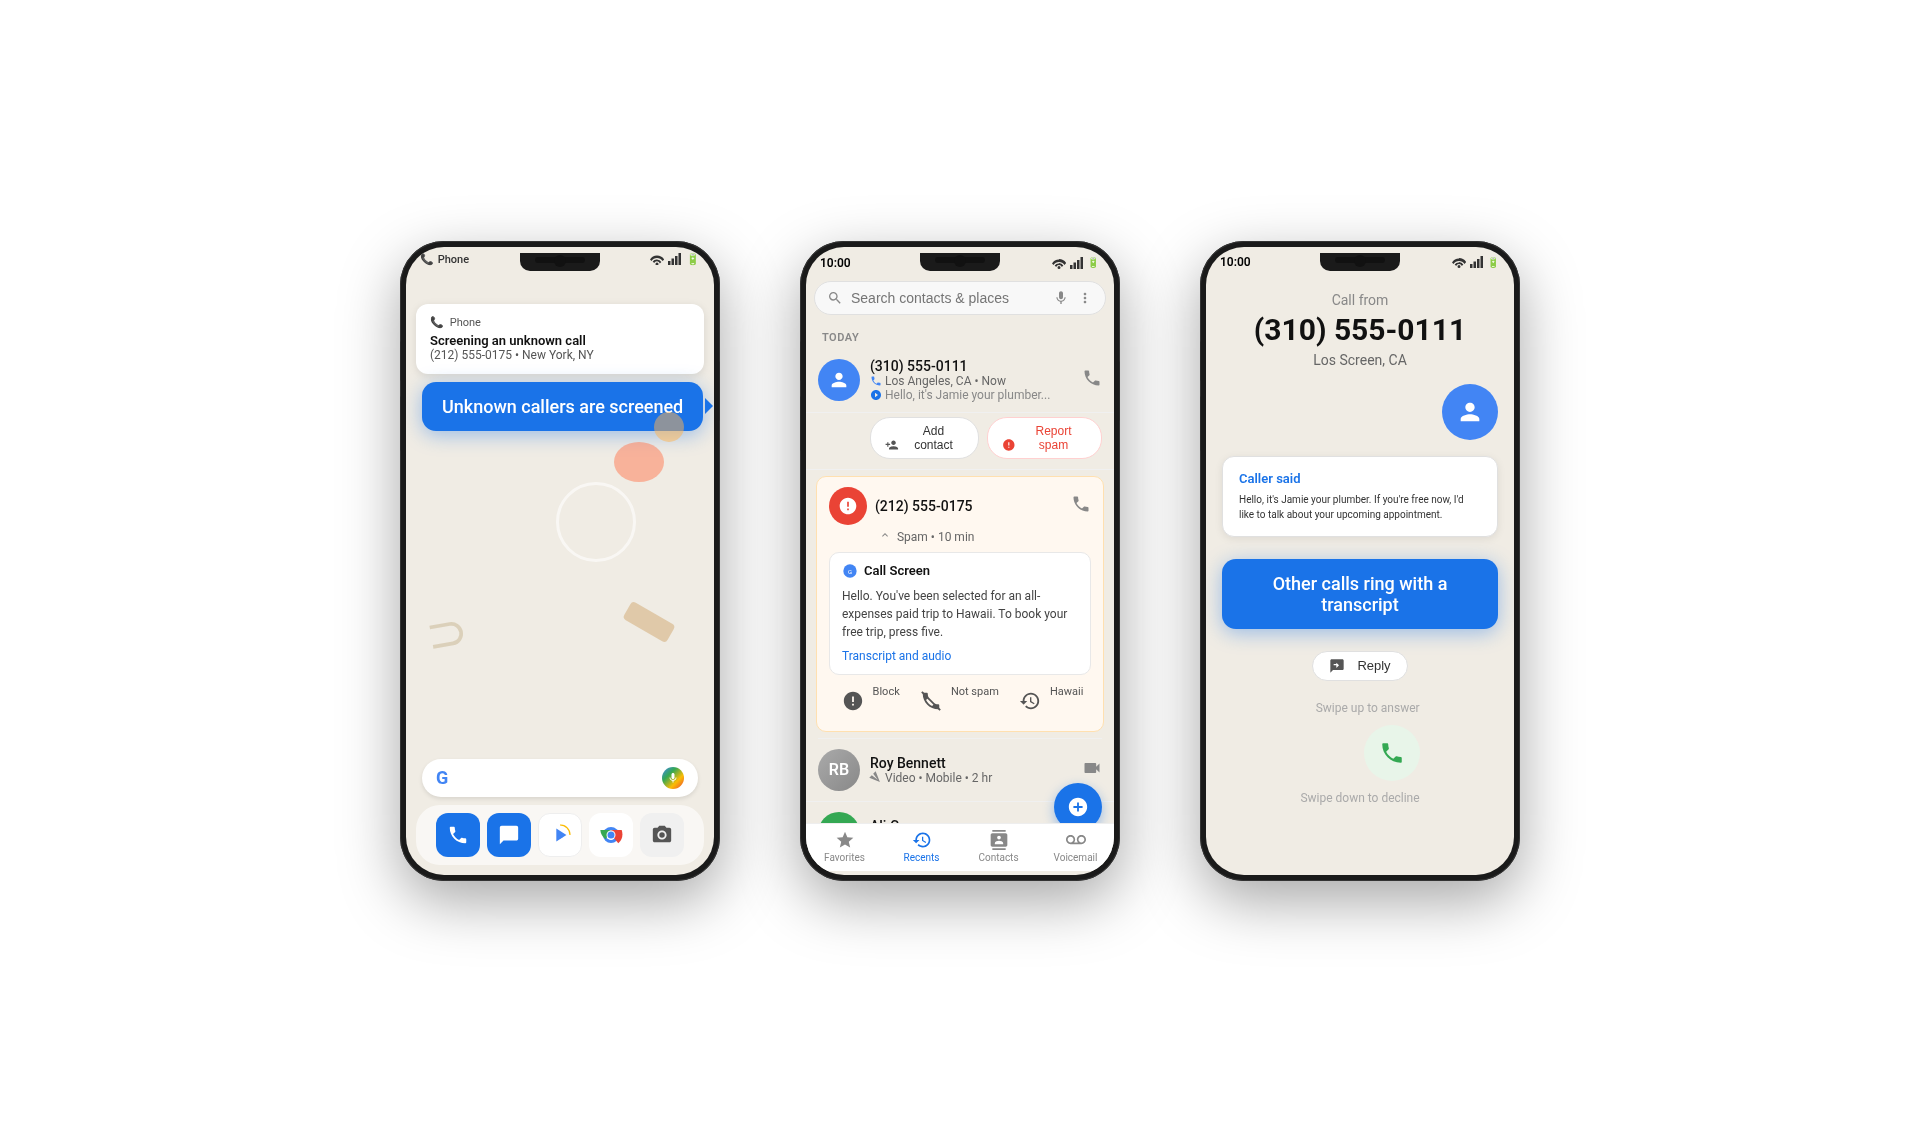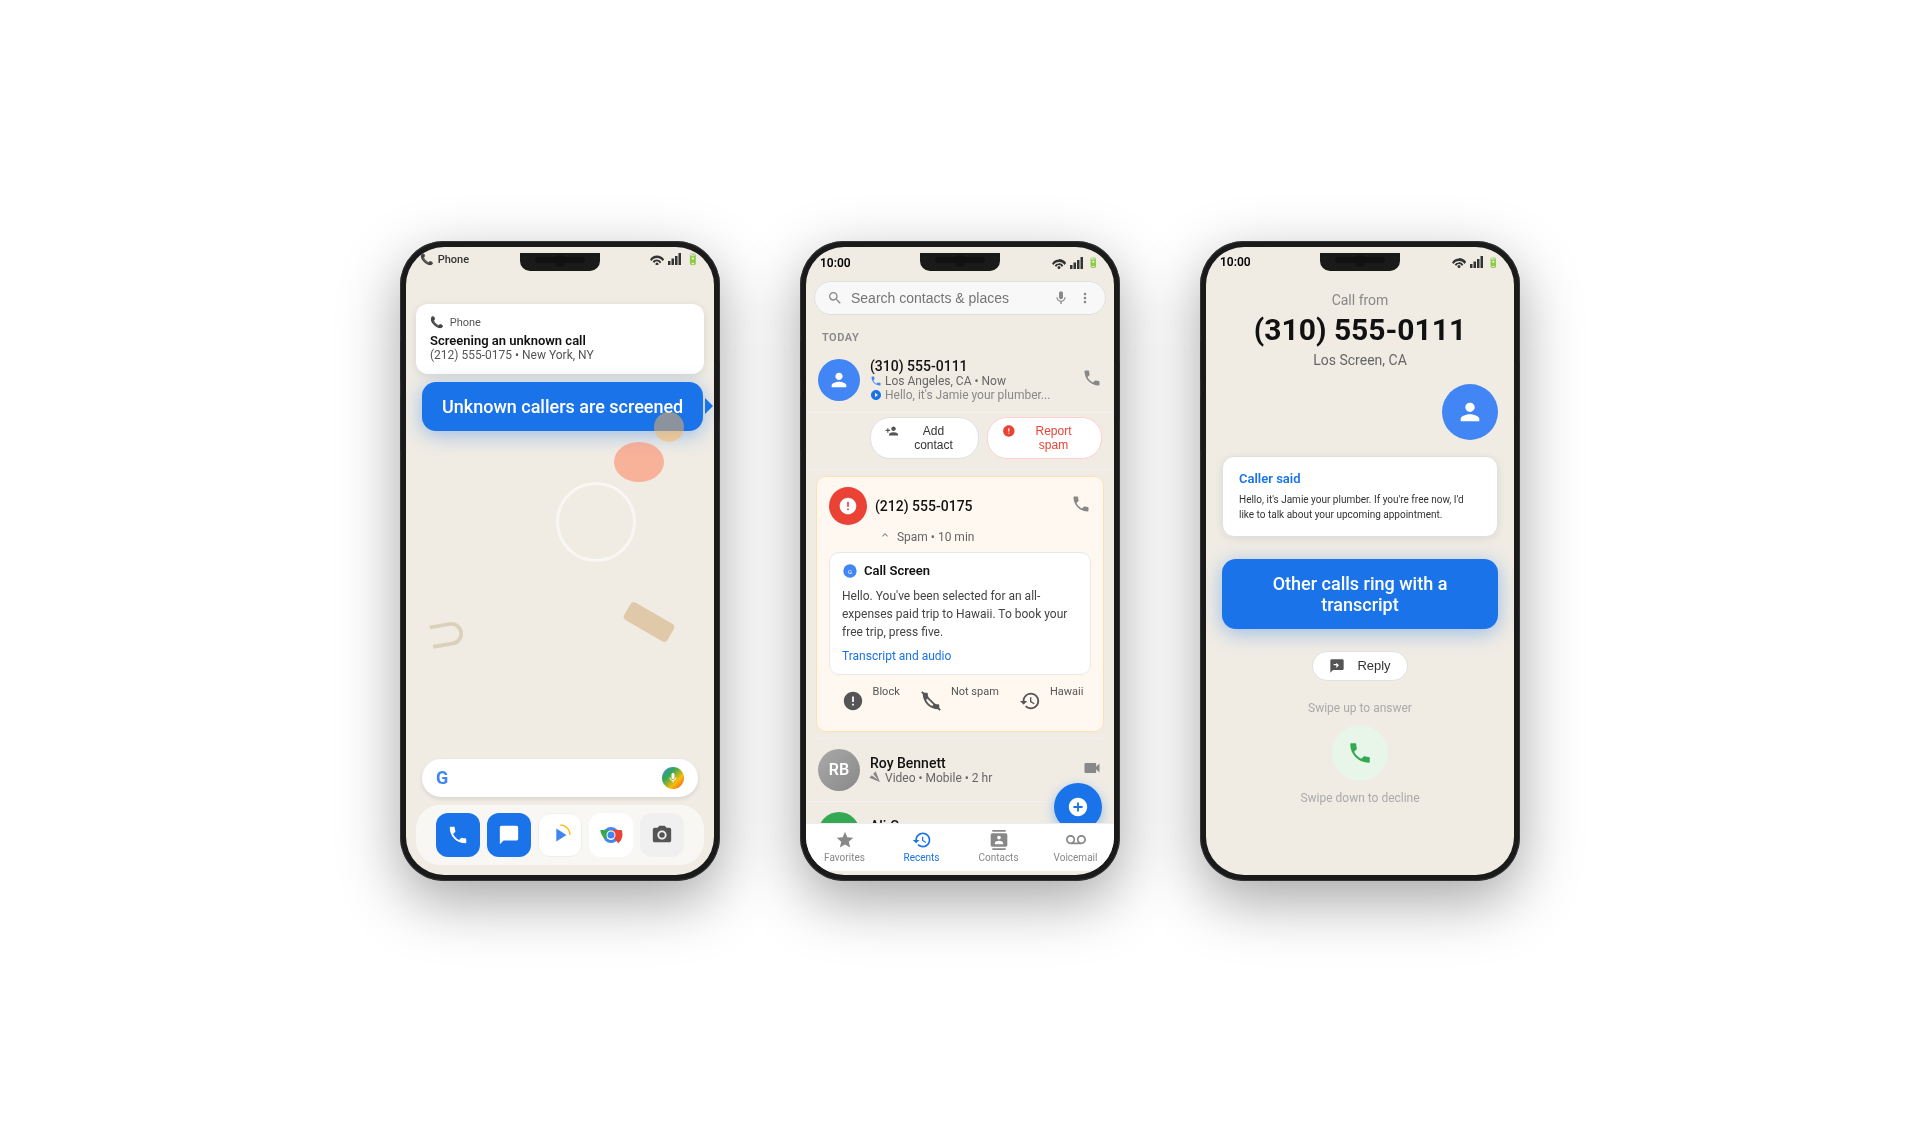--- a/index.html
+++ b/index.html
@@ -266,21 +266,21 @@
 
     .call-action { color: #888; font-size: 18px; }
 
     .call-actions-row {
       display: flex;
       gap: 8px;
       padding: 4px 12px 10px 64px;
       border-bottom: 1px solid #f0f0f0;
     }
     .action-btn {
-      display: flex; align-items: flex-start; gap: 4px;
+      display: flex; align-items: flex-end; gap: 4px;
       padding: 6px 14px;
       border: 1px solid #e0e0e0;
       border-radius: 20px;
       font-size: 12px;
       font-weight: 500;
       color: #333;
       background: white;
     }
 
     .spam-section {
@@ -864,21 +864,21 @@
 
           <div style="display:flex;justify-content:center;">
             <button class="reply-btn">
               <svg width="16" height="16" viewBox="0 0 24 24" fill="#555">
                   <path d="M20 2H4c-1.1 0-2 .9-2 2v18l4-4h14c1.1 0 2-.9 2-2V4c0-1.1-.9-2-2-2zm-9 9H7V9h4V7l4 4-4 4v-2z"></path>
                 </svg>
               <span>Reply</span>
             </button>
           </div>
 
-          <div style="display:flex;flex-direction:column;align-items:center;margin-top:8px;">
+          <div style="display:flex;flex-direction:column;align-items:flex-end;margin-top:8px;">
             <div class="swipe-label">Swipe up to answer</div>
             <div class="answer-btn">
               <svg width="26" height="26" viewBox="0 0 24 24" fill="#34a853" class="answer-icon">
                   <path d="M6.6 10.8c1.4 2.8 3.8 5.1 6.6 6.6l2.2-2.2c.3-.3.7-.4 1-.2 1.1.4 2.3.6 3.6.6.6 0 1 .4 1 1V20c0 .6-.4 1-1 1-9.4 0-17-7.6-17-17 0-.6.4-1 1-1h3.5c.6 0 1 .4 1 1 0 1.3.2 2.5.6 3.6.1.3 0 .7-.2 1L6.6 10.8z"></path>
                 </svg>
             </div>
             <div class="swipe-label">Swipe down to decline</div>
           </div>
         </div>
       </div>

